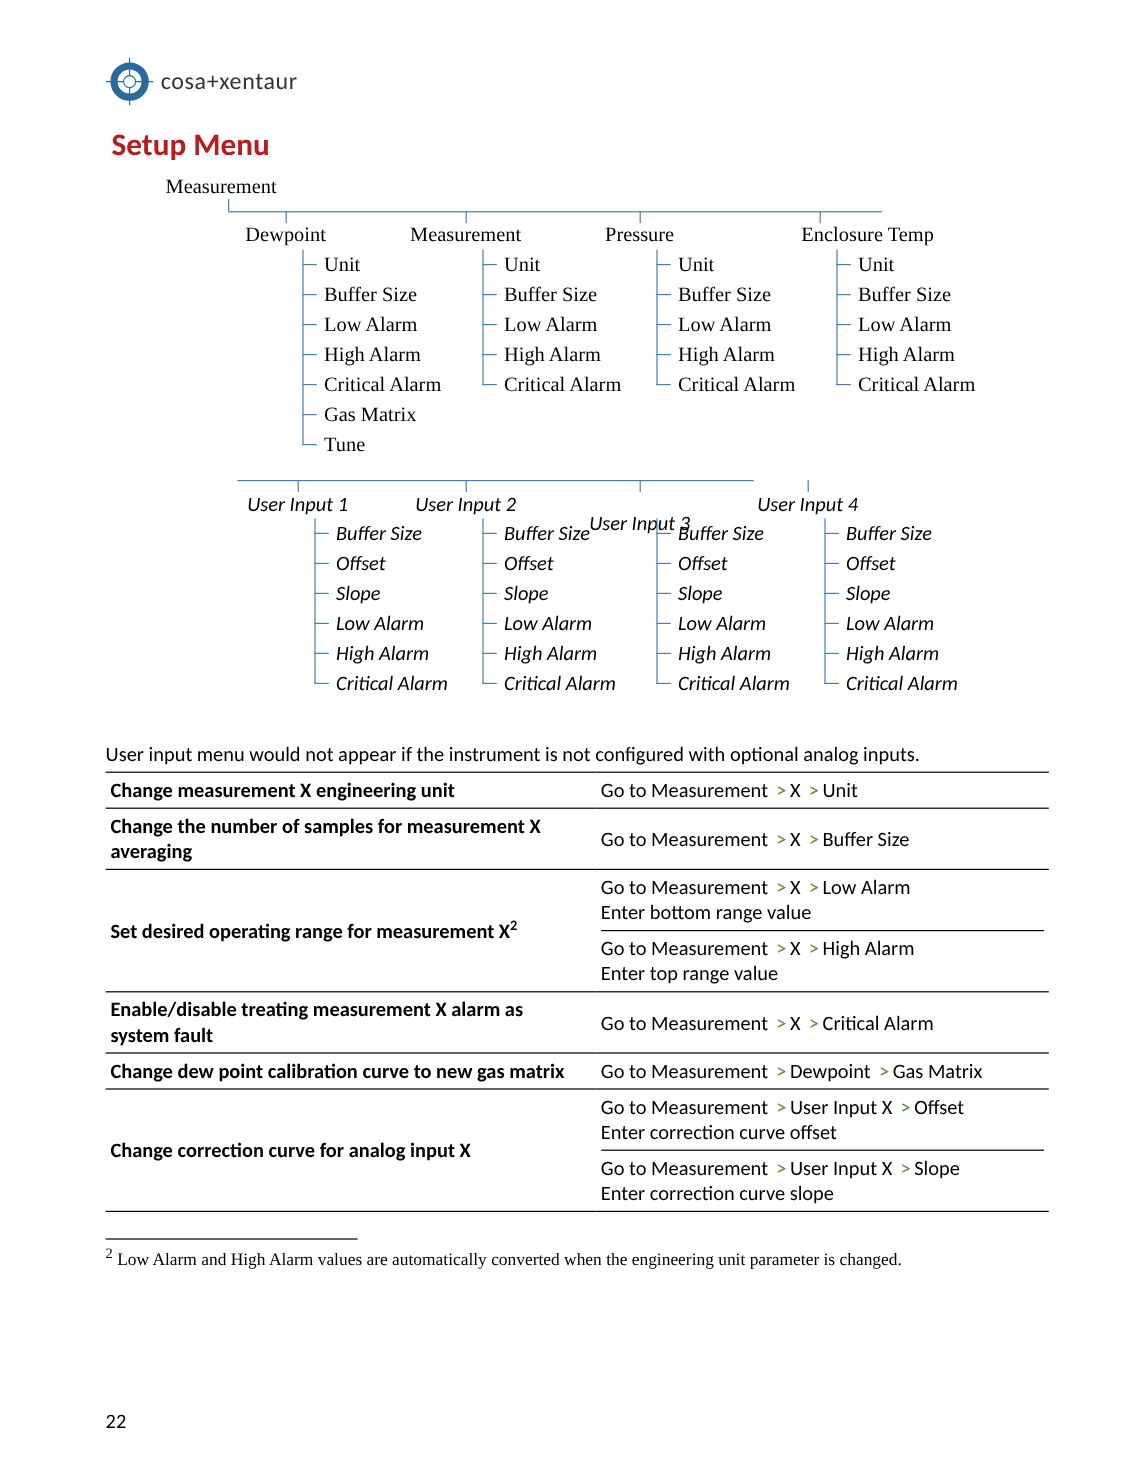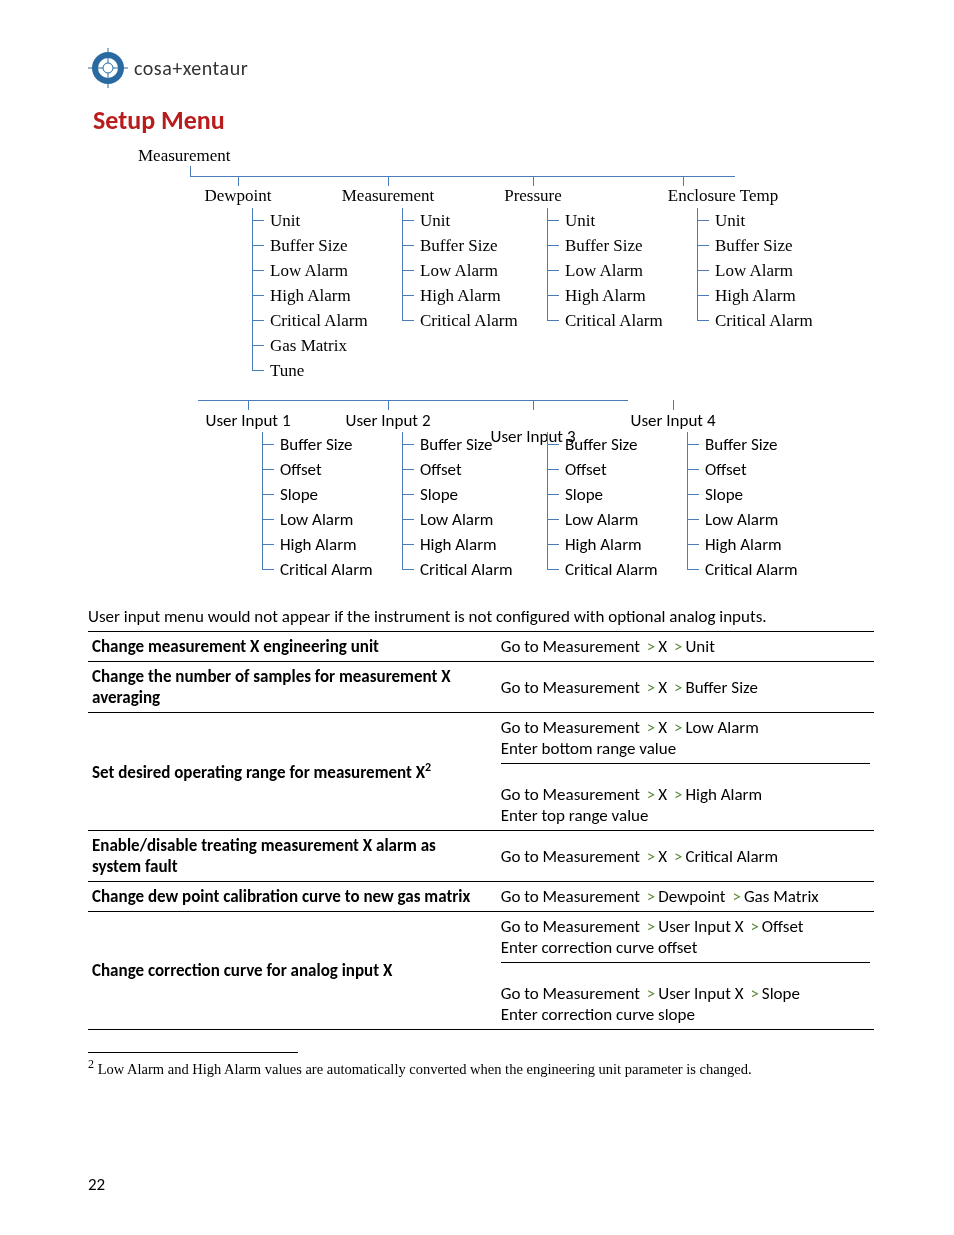--- a/index.html
+++ b/index.html
@@ -34,21 +34,21 @@
     font-size: 26px;
     margin: 0 0 10px 5px;
     font-weight: 700;
   }
   
   .diagram {
     position: relative;
     font-size: 17px;
   }
   .dia-measurement { height: 248px; margin-left: 50px; font-family: Liberation Serif, serif; }
-  .dia-userinput   { height: 200px; margin-left: 50px; margin-top: 6px;}
+  .dia-userinput   { height: 200px; margin-left: 50px; margin-top: 6px; font-style: italic;}
 
   .root-label {
     position:absolute;
     font-size:17px;
   }
 
   .branch {
     position: absolute;
   }
   .branch .label {
@@ -87,39 +87,39 @@
   }
   .tick {
     position:absolute;
     width:1px;
     height:10px;
     background:#4a7db8;
   }
 
   .note {
     font-size:17px;
-    margin: 6px 0 4px 0;
+    margin: 18px 0 4px 0;
   }
   
   table.instr {
     width:100%;
     border-collapse: collapse;
     font-size:17px;
   }
   table.instr td {
     border-top:1px solid #000;
     vertical-align: middle;
     padding: 4px 4px;
   }
   table.instr tr:last-child td { border-bottom:1px solid #000; }
   table.instr td.lhs { font-weight:700; width:52%; padding-right:12px; }
   table.instr td.rhs { }
   .gt { color:#5b8a3a; padding:0 3px; }
   .sup { font-size:12px; vertical-align: super; }
-  .subcell { border-top:1px solid #000; padding-top:20px; margin-top:4px;}
+  .subcell { border-top:1px solid #000; padding-top:4px; margin-top:4px;}
   hr.sep {
     border:none;
     border-top:1px solid #000;
     width:210px;
     margin:22px 0 4px 0;
   }
   .footnote {
     font-family: Liberation Serif, serif;
     font-size:14.5px;
   }

